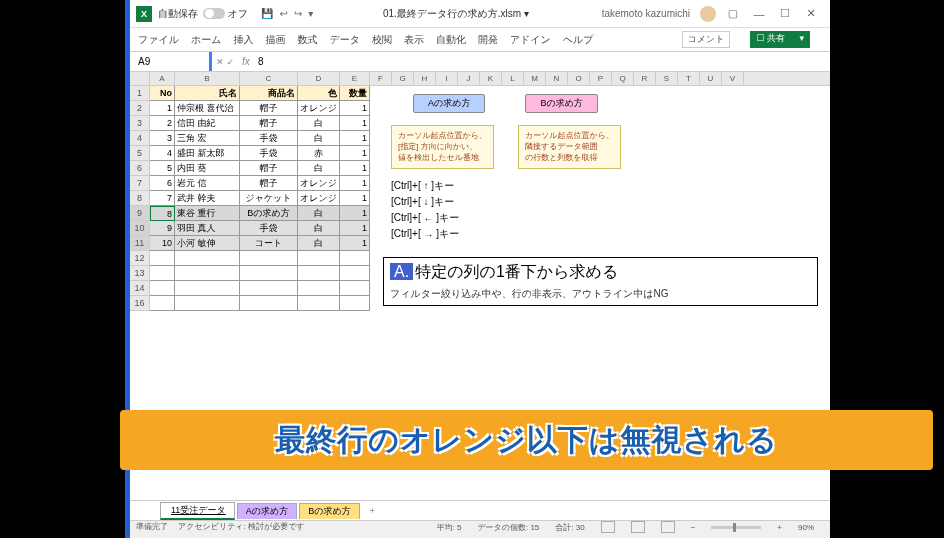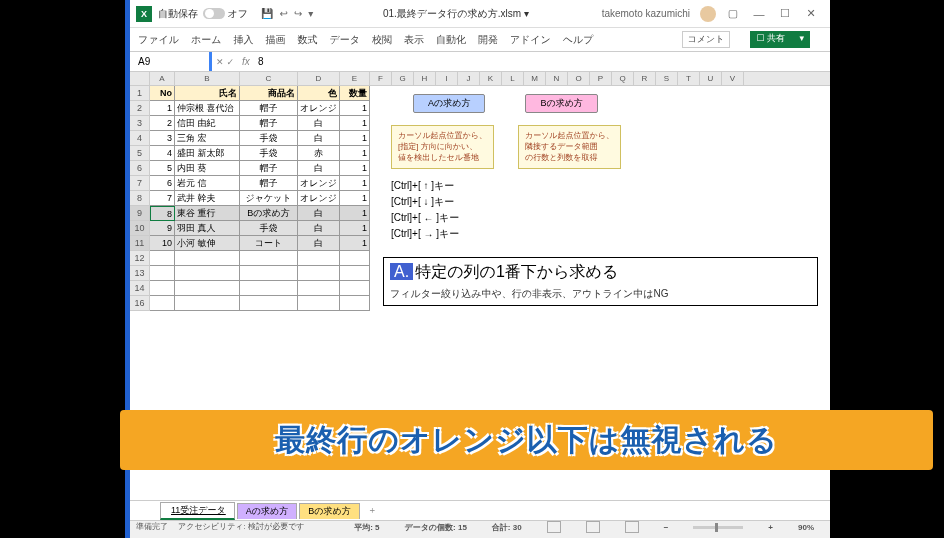--- a/index.html
+++ b/index.html
@@ -58,21 +58,21 @@
 .section-sub { font-size: 10px; margin-top: 4px; color:#333;}
 .overlay-banner { position: absolute; left: 120px; right: 11px; top: 410px; height: 60px; background: #f5a623; display: flex; align-items: center; justify-content: center; font-size: 30px; font-weight: bold; color: #1a5faf; border-radius: 4px; text-shadow: 2px 2px 0 #fff, -2px -2px 0 #fff, 2px -2px 0 #fff, -2px 2px 0 #fff; letter-spacing:1px;}
 .sheet-tabs { height: 20px; display: flex; align-items: center; font-size: 9px; border-top: 1px solid #ccc; padding-left: 30px; gap:2px;}
 .sheet-tabs .tab { padding: 1px 8px; border: 1px solid #aaa; border-bottom: none; background:#fff;}
 .sheet-tabs .tab.active { background: #fff; border-bottom: 2px solid #107c41; text-decoration: underline; padding-left: 10px; }
 .sheet-tabs .tab.purple { background: #d0b0ff; }
 .sheet-tabs .tab.yellow { background: #ffe080; }
 .sheet-tabs .plus { margin-left: 6px; color: #888; }
 .status-bar { height: 18px; background: #f0f0f0; display: flex; align-items: flex-start; font-size: 8px; color: #555; padding: 0 6px; border-top:1px solid #ccc;}
 .status-bar span { margin-right: 10px; }
-.status-bar .right { margin-left: auto; display:flex; align-items:center; gap:15px;font-weight:bold;}
+.status-bar .right { margin-left: auto; display:flex; align-items:center; gap:6px;}
 .status-bar .viewbtn{width:14px;height:12px;border:1px solid #aaa;display:inline-block;}
 .status-bar .zoom-slider{width:50px;height:3px;background:#ccc;position:relative;display:inline-block;}
 .status-bar .zoom-slider::after{content:"";position:absolute;left:22px;top:-3px;width:3px;height:9px;background:#888;}
 .left-bar { position: absolute; left: 125px; top: 0; width: 5px; height: 538px; background: #2060d0; }
 </style>
 </head>
 <body>
 
 <div class="left-bar"></div>
 

